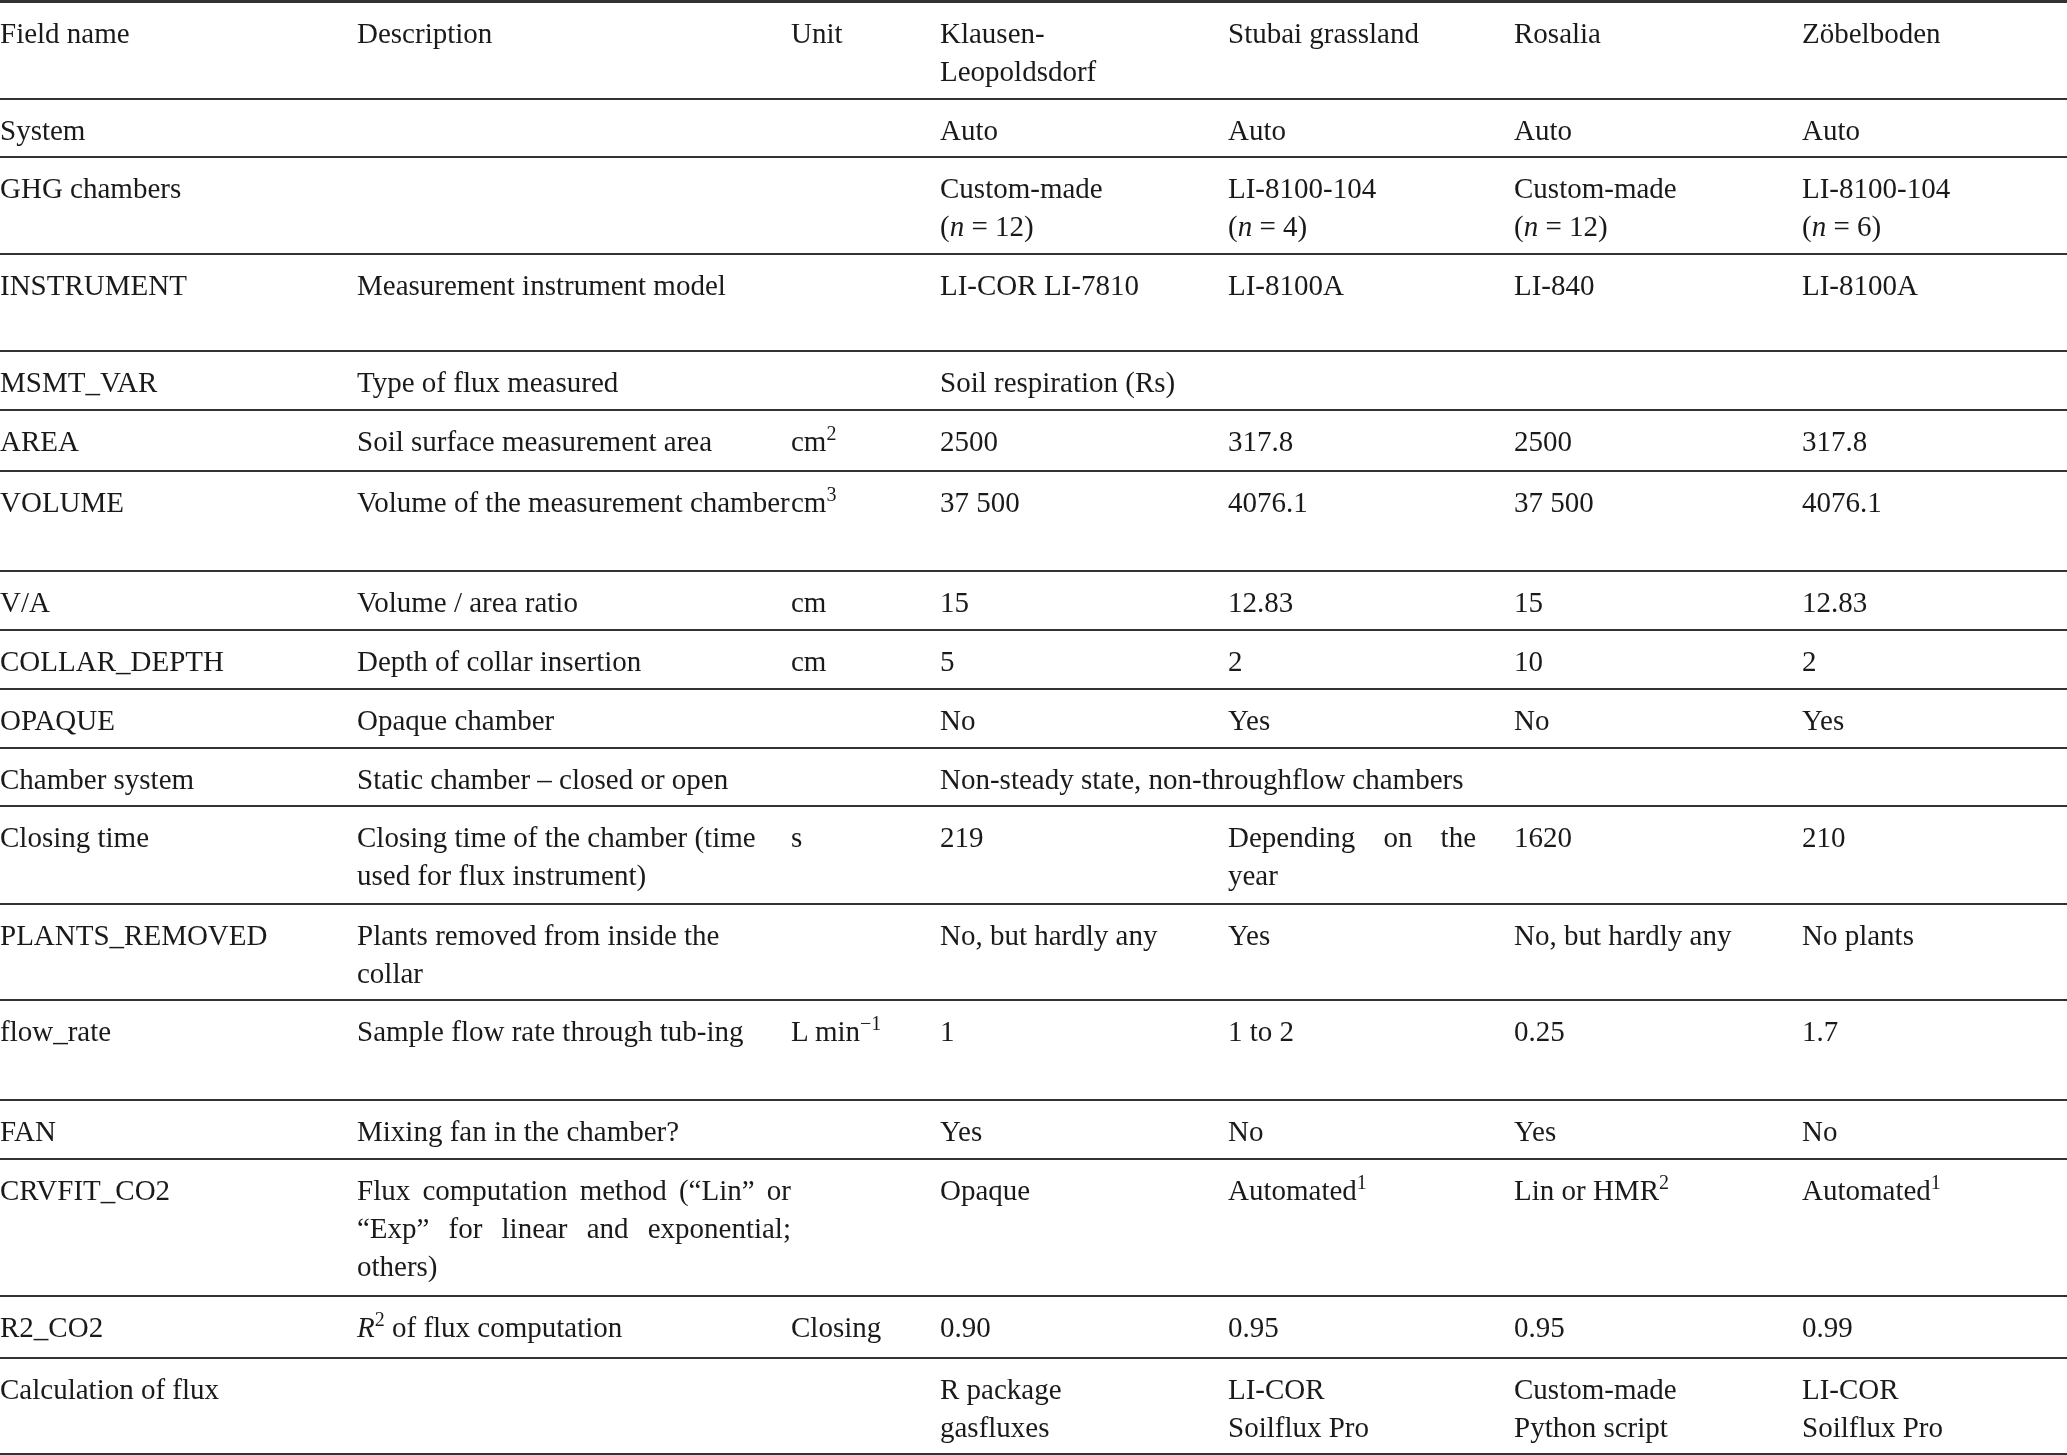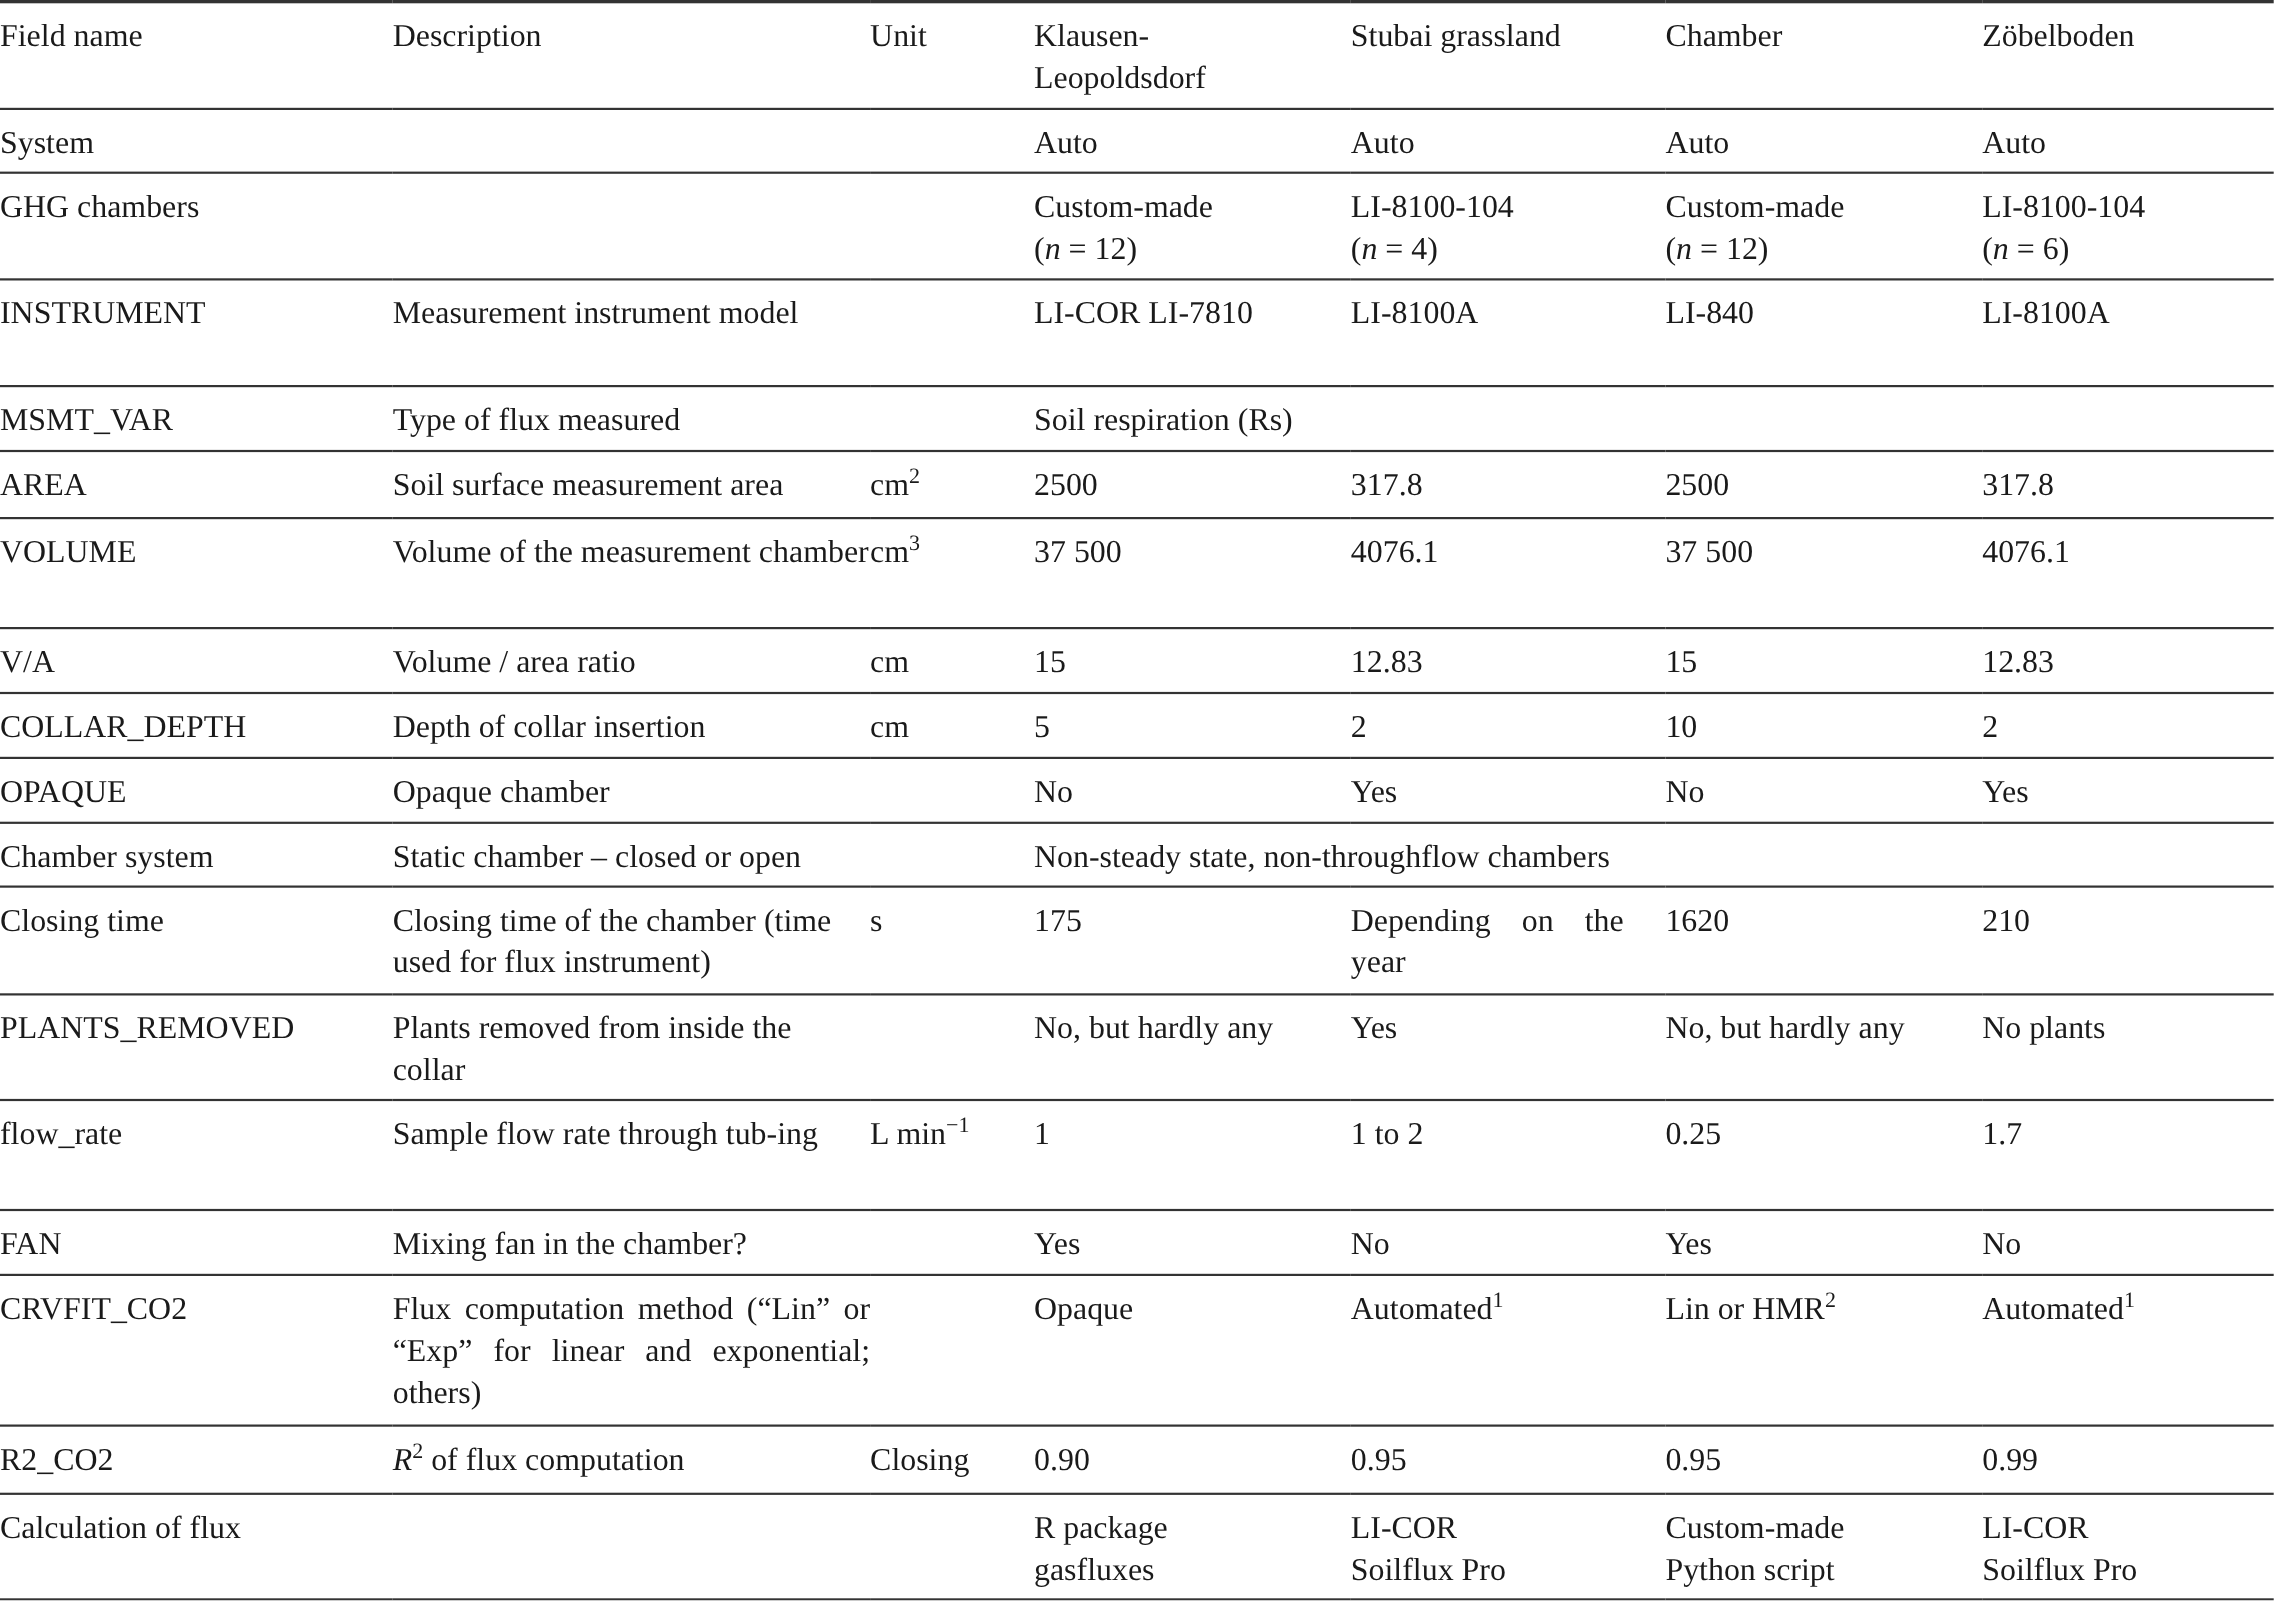--- a/index.html
+++ b/index.html
@@ -63,21 +63,21 @@
       <col class="c-s3">
       <col class="c-s4">
   </colgroup>
   <thead>
     <tr class="top-rule h97">
       <th class="first">Field name</th>
       <th>Description</th>
       <th>Unit</th>
       <th style="padding-right:60px">Klausen-Leopoldsdorf</th>
       <th>Stubai grassland</th>
-      <th>Chamber</th>
+      <th>Rosalia</th>
       <th>Zöbelboden</th>
     </tr>
   </thead>
   <tbody>
 
     <tr class="h58">
       <td class="first">System</td>
       <td></td>
       <td></td>
       <td>Auto</td>
@@ -175,21 +175,21 @@
       <td class="first">Chamber system</td>
       <td class="desc">Static chamber – closed or open</td>
       <td></td>
       <td colspan="4" class="span-center">Non-steady state, non-throughflow chambers</td>
     </tr>
 
     <tr class="h98">
       <td class="first">Closing time</td>
       <td class="desc">Closing time of the chamber (time used for flux instrument)</td>
       <td>s</td>
-      <td>175</td>
+      <td>219</td>
       <td class="s2 justify">Depending on the year</td>
       <td>1620</td>
       <td>210</td>
     </tr>
 
     <tr class="h96">
       <td class="first">PLANTS_REMOVED</td>
       <td class="desc">Plants removed from inside the collar</td>
       <td></td>
       <td>No, but hardly any</td>

